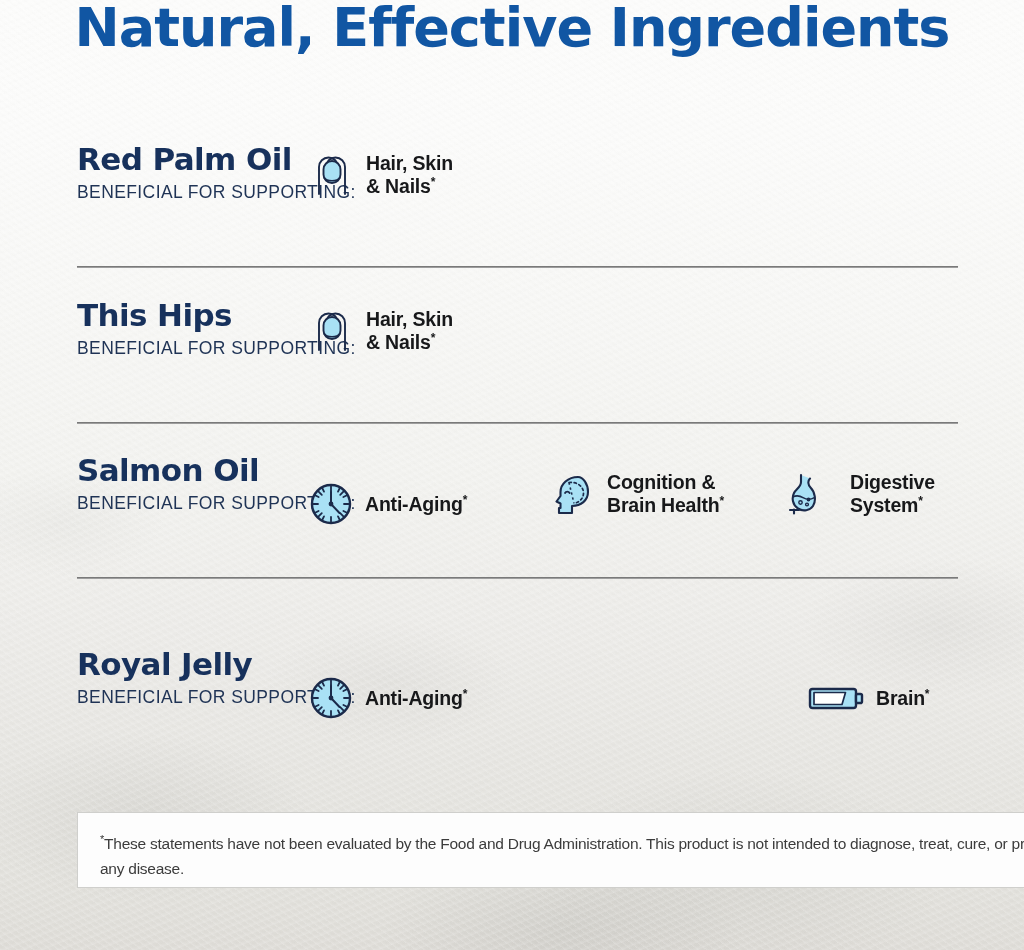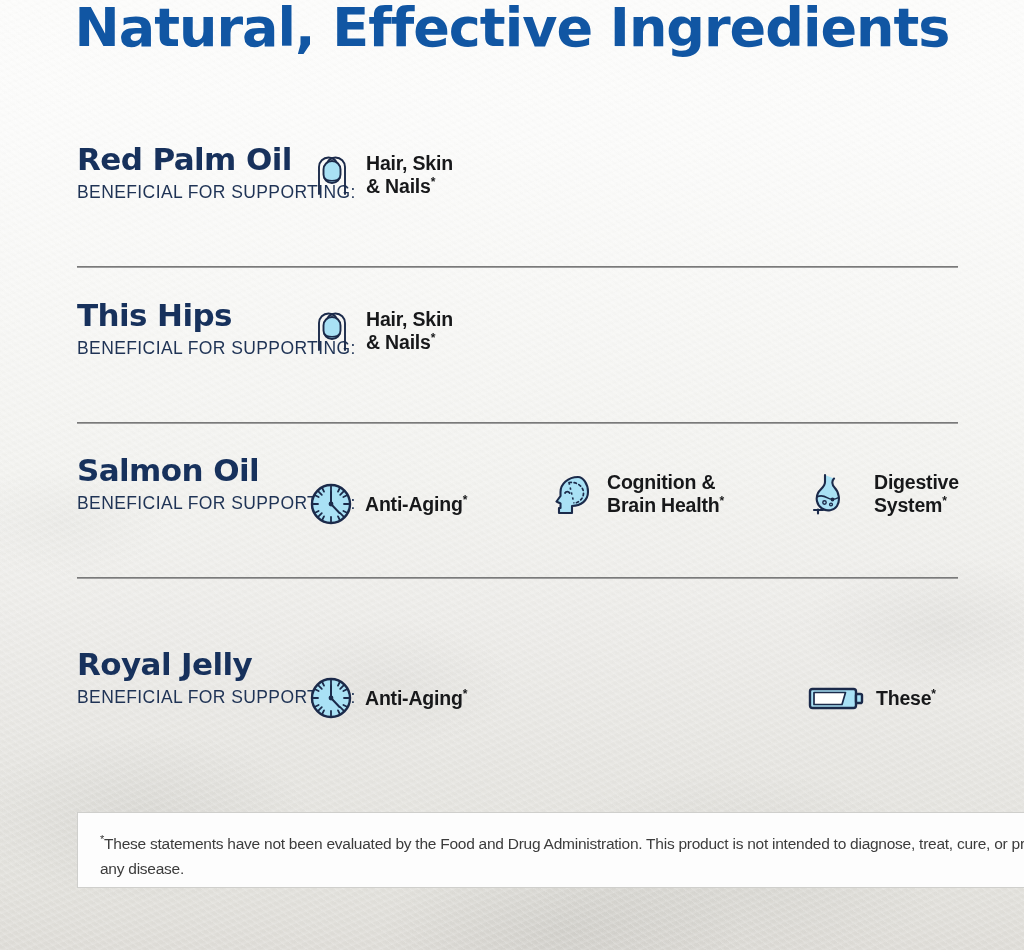--- a/index.html
+++ b/index.html
@@ -268,21 +268,21 @@
             <path d="M30 8 C20 8 12.5 15 12.5 23 L12.5 27 L8.5 32.5 L12.5 34.5 L12.5 39 L11 39 L11 44 L24 44 L24 37 C33 37 40 31.5 40 22.8 C40 14.5 35 8 30 8 Z" fill="#a9e1f5" stroke="#1b2a4a" stroke-width="2.1" stroke-linejoin="round"></path>
             <path d="M21 13.5 C28.5 12.5 35.5 17 35.5 24 C35.5 29.5 31.5 33.2 26 34.4" fill="none" stroke="#1b2a4a" stroke-width="1.7" stroke-dasharray="2.3 2.8" stroke-linecap="round"></path>
             <path d="M21 13.5 L26 34.4" fill="none" stroke="#1b2a4a" stroke-width="1.6" stroke-dasharray="2.3 2.8"></path>
             <path d="M17 24 a2.6 2.6 0 0 1 4.6 0" fill="none" stroke="#1b2a4a" stroke-width="1.8" stroke-linecap="round"></path>
           </svg>
         </span>
         <span class="benefit-label"><span>Cognition &amp;
 Brain Health</span><sup>*</sup></span>
       </div>
 
-      <div class="benefit" style="left:498px; top:16px;gap:19px;">
+      <div class="benefit" style="left:474px; top:16px;gap:19px;">
         <span class="benefit-icon">
           <svg viewBox="0 0 50 50" width="50" height="50" aria-hidden="true">
             <path d="M20 6 L20 13 C20 18 15 20 13 24 C10.5 29 11.5 36 17 39.5 C22 42.8 29 41.5 32 37 C35.5 31.5 34 23 29.5 18.5 C27 16 26.5 12 29 9.5" fill="#a9e1f5" stroke="#1b2a4a" stroke-width="2.1" stroke-linecap="round" stroke-linejoin="round"></path>
             <path d="M11.6 28 C15 26.3 19 26.8 22 28.6 C25.5 30.7 30 30.6 33.4 28.6" fill="none" stroke="#1b2a4a" stroke-width="1.6"></path>
             <path d="M13 40.5 L13 44.5" fill="none" stroke="#1b2a4a" stroke-width="2.1" stroke-linecap="round"></path>
             <path d="M9 41 L18 41" fill="none" stroke="#1b2a4a" stroke-width="2.1" stroke-linecap="round"></path>
             <circle cx="19.5" cy="33.5" r="1.7" fill="none" stroke="#1b2a4a" stroke-width="1.4"></circle>
             <circle cx="26" cy="35.5" r="1.4" fill="none" stroke="#1b2a4a" stroke-width="1.4"></circle>
             <circle cx="27.5" cy="30.5" r="1.2" fill="none" stroke="#1b2a4a" stroke-width="1.4"></circle>
           </svg>
@@ -337,21 +337,21 @@
 
 
       <div class="benefit" style="left:498px; top:26px;">
         <span class="benefit-icon" style="width:62px;">
           <svg viewBox="0 0 62 50" width="62" height="50" aria-hidden="true">
             <rect x="5" y="16" width="46" height="19" rx="2.5" fill="#a9e1f5" stroke="#1b2a4a" stroke-width="2.4"></rect>
             <rect x="51" y="21" width="6" height="9" rx="1.6" fill="#a9e1f5" stroke="#1b2a4a" stroke-width="2.4"></rect>
             <path d="M9 19.5 L40.5 19.5 L37 31.5 L9 31.5 Z" fill="#ffffff" stroke="#1b2a4a" stroke-width="1.7" stroke-linejoin="round"></path>
           </svg>
         </span>
-        <span class="benefit-label"><span>These</span><sup>*</sup></span>
+        <span class="benefit-label"><span>Brain</span><sup>*</sup></span>
       </div>
 
     </div>
   </div>
 
   <div id="disclaimer">
     <p><sup>*</sup><span>These statements have not been evaluated by the Food and Drug Administration. This product is not intended to diagnose, treat, cure, or prevent any disease.</span></p>
   </div>
 
 </div>

